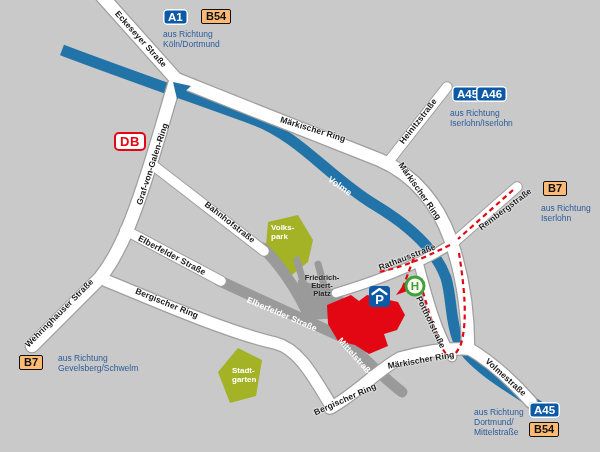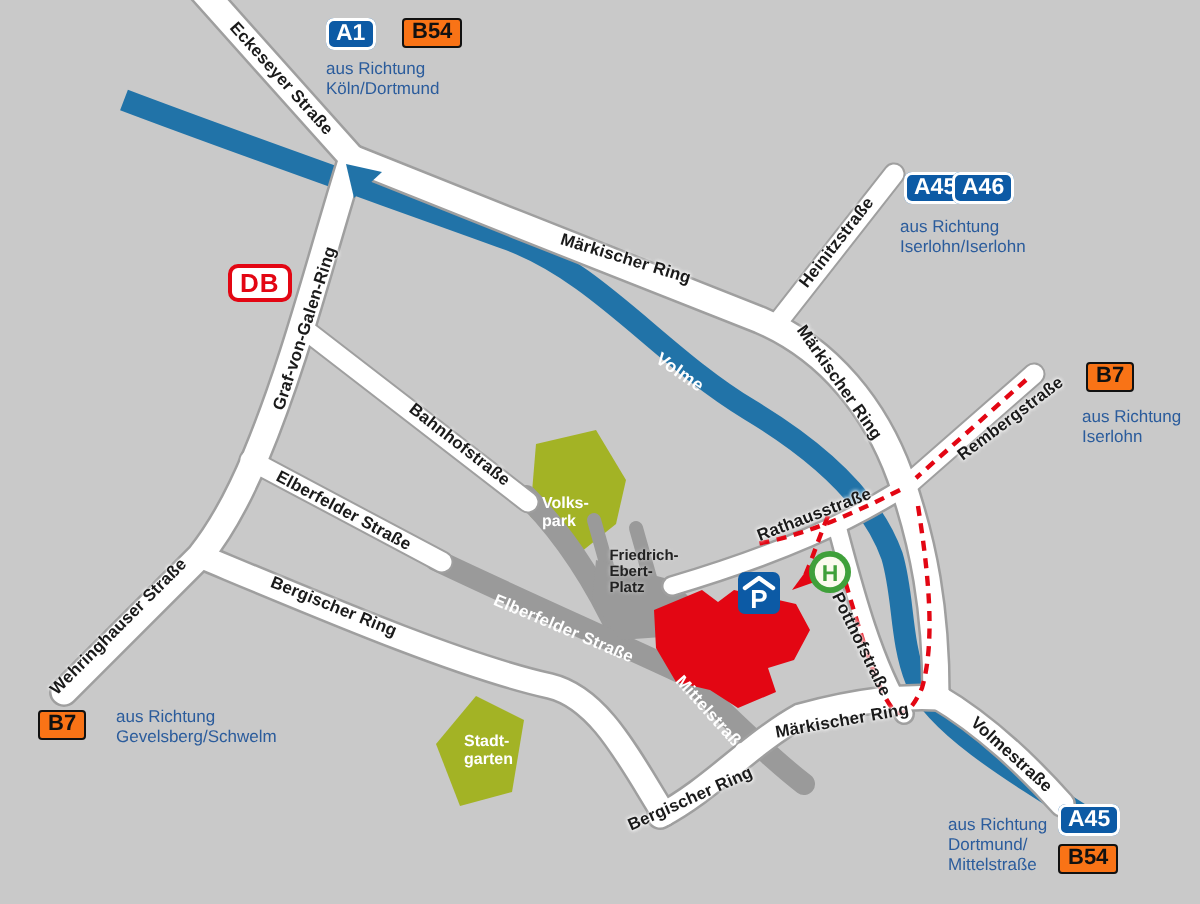--- a/index.html
+++ b/index.html
@@ -9,31 +9,31 @@
   .street{position:absolute;transform:translate(-50%,-50%) rotate(var(--r,0deg));
     font-size:8.5px;font-weight:bold;color:#1a1a1a;white-space:nowrap;letter-spacing:.1px;
     text-shadow:0 0 2px #fff,0 0 2px #fff,0 0 1px #fff;}
   .street.on-gray{color:#fff;text-shadow:none;}
   .street.on-river{color:#fff;text-shadow:none;font-size:9px;}
 
   .dir{position:absolute;color:#2b5c9c;font-weight:normal;font-size:8.5px;line-height:10px;white-space:nowrap;}
   .dir span{display:block;}
 
   .place-label{position:absolute;font-size:7.5px;line-height:8px;font-weight:bold;color:#222;
-    text-shadow:0 0 2px #d9d9d9;text-align:left;transform:translateX(-50%);}
+    text-shadow:0 0 2px #d9d9d9;text-align:center;transform:translateX(-50%);}
   .place-label span{display:block;}
 
   .park-label{position:absolute;font-size:8px;line-height:9px;font-weight:bold;color:#fff;}
   .park-label span{display:block;}
 
   .sign-a{position:absolute;height:16px;line-height:16px;padding:0 5px;border-radius:4px;
     background:#0c5aa5;color:#fff;font-size:11.5px;font-weight:bold;text-align:center;
     box-shadow:inset 0 0 0 1.5px #fff;}
   .sign-b{position:absolute;height:13px;line-height:13px;padding:0 4px;border-radius:2px;
-    background:#f97316;color:#111;font-size:11px;font-weight:bold;text-align:center;
+    background:#fdba74;color:#111;font-size:11px;font-weight:bold;text-align:center;
     border:1.5px solid #111;}
   .db-badge{position:absolute;background:#fff;border:2.5px solid #e30613;border-radius:5px;
     color:#e30613;font-size:13px;line-height:15px;font-weight:bold;padding:0 4px;letter-spacing:.5px;}
   .poi{position:absolute;}
 </style>
 </head>
 <body>
 
 <div id="map">
 
@@ -127,21 +127,21 @@
   <span class="street" style="left:506px;top:377px;--r:42deg">Volmestraße</span>
   <span class="street" style="left:407px;top:257px;--r:-21deg">Rathausstraße</span>
   <span class="street" style="left:431px;top:322px;--r:64deg">Potthofstraße</span>
   <span class="street on-river" style="left:340px;top:186px;--r:35deg">Volme</span>
 
   <div class="place-label" style="left:322px;top:274px">
     <span>Friedrich-</span>
     <span>Ebert-</span>
     <span>Platz</span>
   </div>
-  <div class="park-label" style="left:271px;top:247px">
+  <div class="park-label" style="left:271px;top:223px">
     <span>Volks-</span>
     <span>park</span>
   </div>
   <div class="park-label" style="left:232px;top:366px">
     <span>Stadt-</span>
     <span>garten</span>
   </div>
 
   <div class="sign-a" style="left:163px;top:9px">A1</div>
   <div class="sign-b" style="left:201px;top:9px">B54</div>

